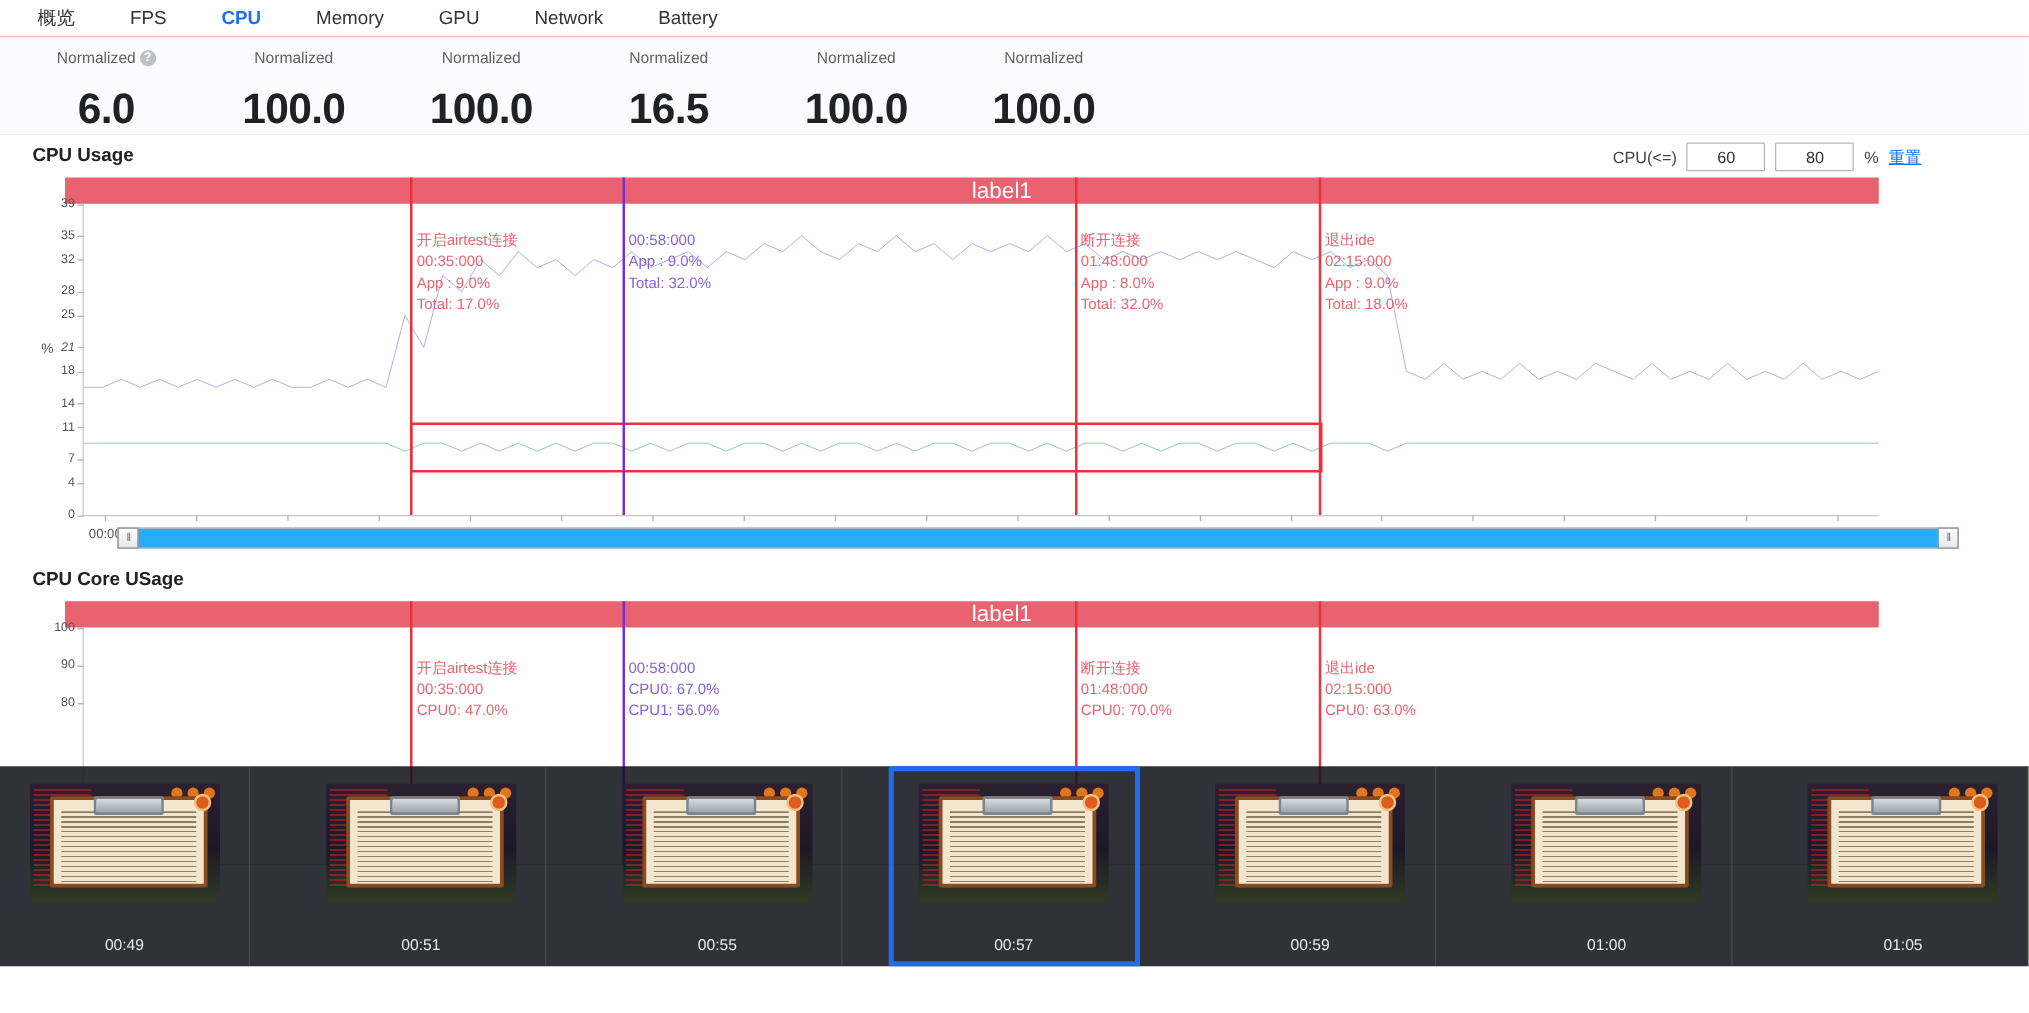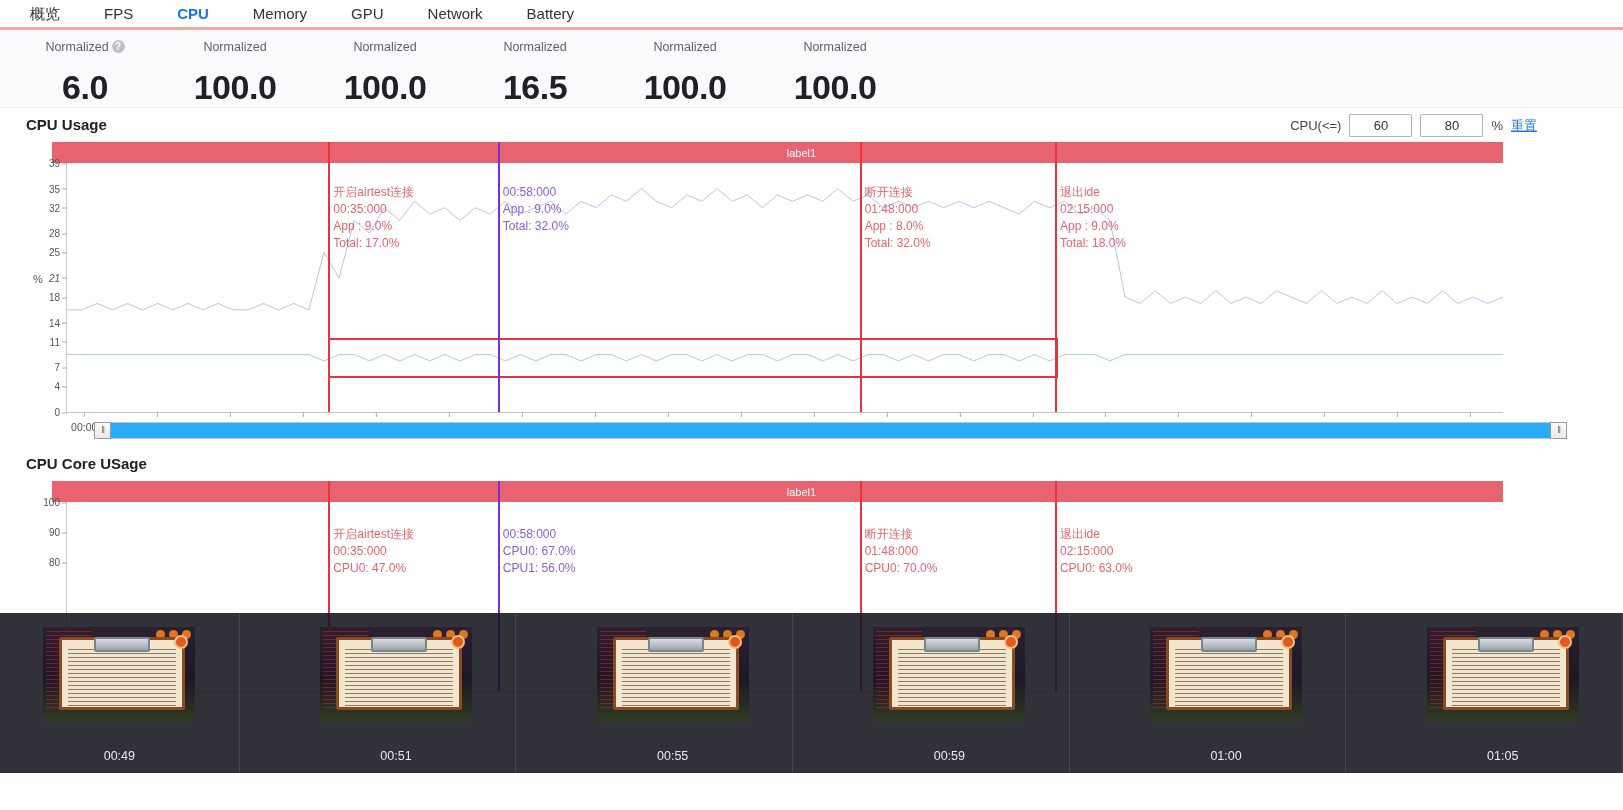--- a/index.html
+++ b/index.html
@@ -11,21 +11,21 @@
     overflow: hidden;
     position: relative;
   }
 
   
   .tabbar {
     height: 30px;
     display: flex;
     align-items: center;
     padding-left: 8px;
-    border-bottom: 3px solid #fca5a5;
+    border-bottom: 1px solid #fca5a5;
     background: #fff;
     text-align: right;
   }
   .tab {
     font-size: 15px;
     color: #333;
     padding: 0 22px;
     line-height: 30px;
     cursor: pointer;
     white-space: nowrap;
@@ -42,21 +42,21 @@
   }
   .metric {
     width: 150px;
     text-align: center;
     padding-top: 7px;
   }
   .metric .m-label {
     font-size: 12.5px;
     color: #5f6368;
     display: inline-flex;
-    align-items: flex-start;
+    align-items: flex-end;
     gap: 3px;
   }
   .help-icon {
     display: inline-block;
     width: 13px; height: 13px;
     border-radius: 50%;
     background: #bdc1c6;
     color: #fff;
     font-size: 10px;
     line-height: 13px;
@@ -110,21 +110,21 @@
     cursor: pointer;
     font-size: 13px;
   }
 
   
   .chart-wrap { position: relative; padding: 0 28px; }
   .label-bar {
     height: 21px;
     background: #e8626f;
     color: #fff;
-    font-size: 11px;
+    font-size: 18px;
     display: flex;
     align-items: center;
     justify-content: center;
     margin-left: 24px;
     margin-right: 92px;
     padding-left: 48px;
   }
   .plot {
     position: relative;
     height: 250px;
@@ -534,20 +534,35 @@
           <i></i>
           <i></i>
         </span>
         <span class="dialog">
           <span class="titlebar"></span>
           <span class="closebtn"></span>
         </span>
       </div>
       <div class="frame-time">00:55</div>
     </div>
+    <div class="frame selected">
+      <div class="thumb">
+        <span class="redtext"></span>
+        <span class="topicons">
+          <i></i>
+          <i></i>
+          <i></i>
+        </span>
+        <span class="dialog">
+          <span class="titlebar"></span>
+          <span class="closebtn"></span>
+        </span>
+      </div>
+      <div class="frame-time">00:57</div>
+    </div>
     <div class="frame">
       <div class="thumb">
         <span class="redtext"></span>
         <span class="topicons">
           <i></i>
           <i></i>
           <i></i>
         </span>
         <span class="dialog">
           <span class="titlebar"></span>

